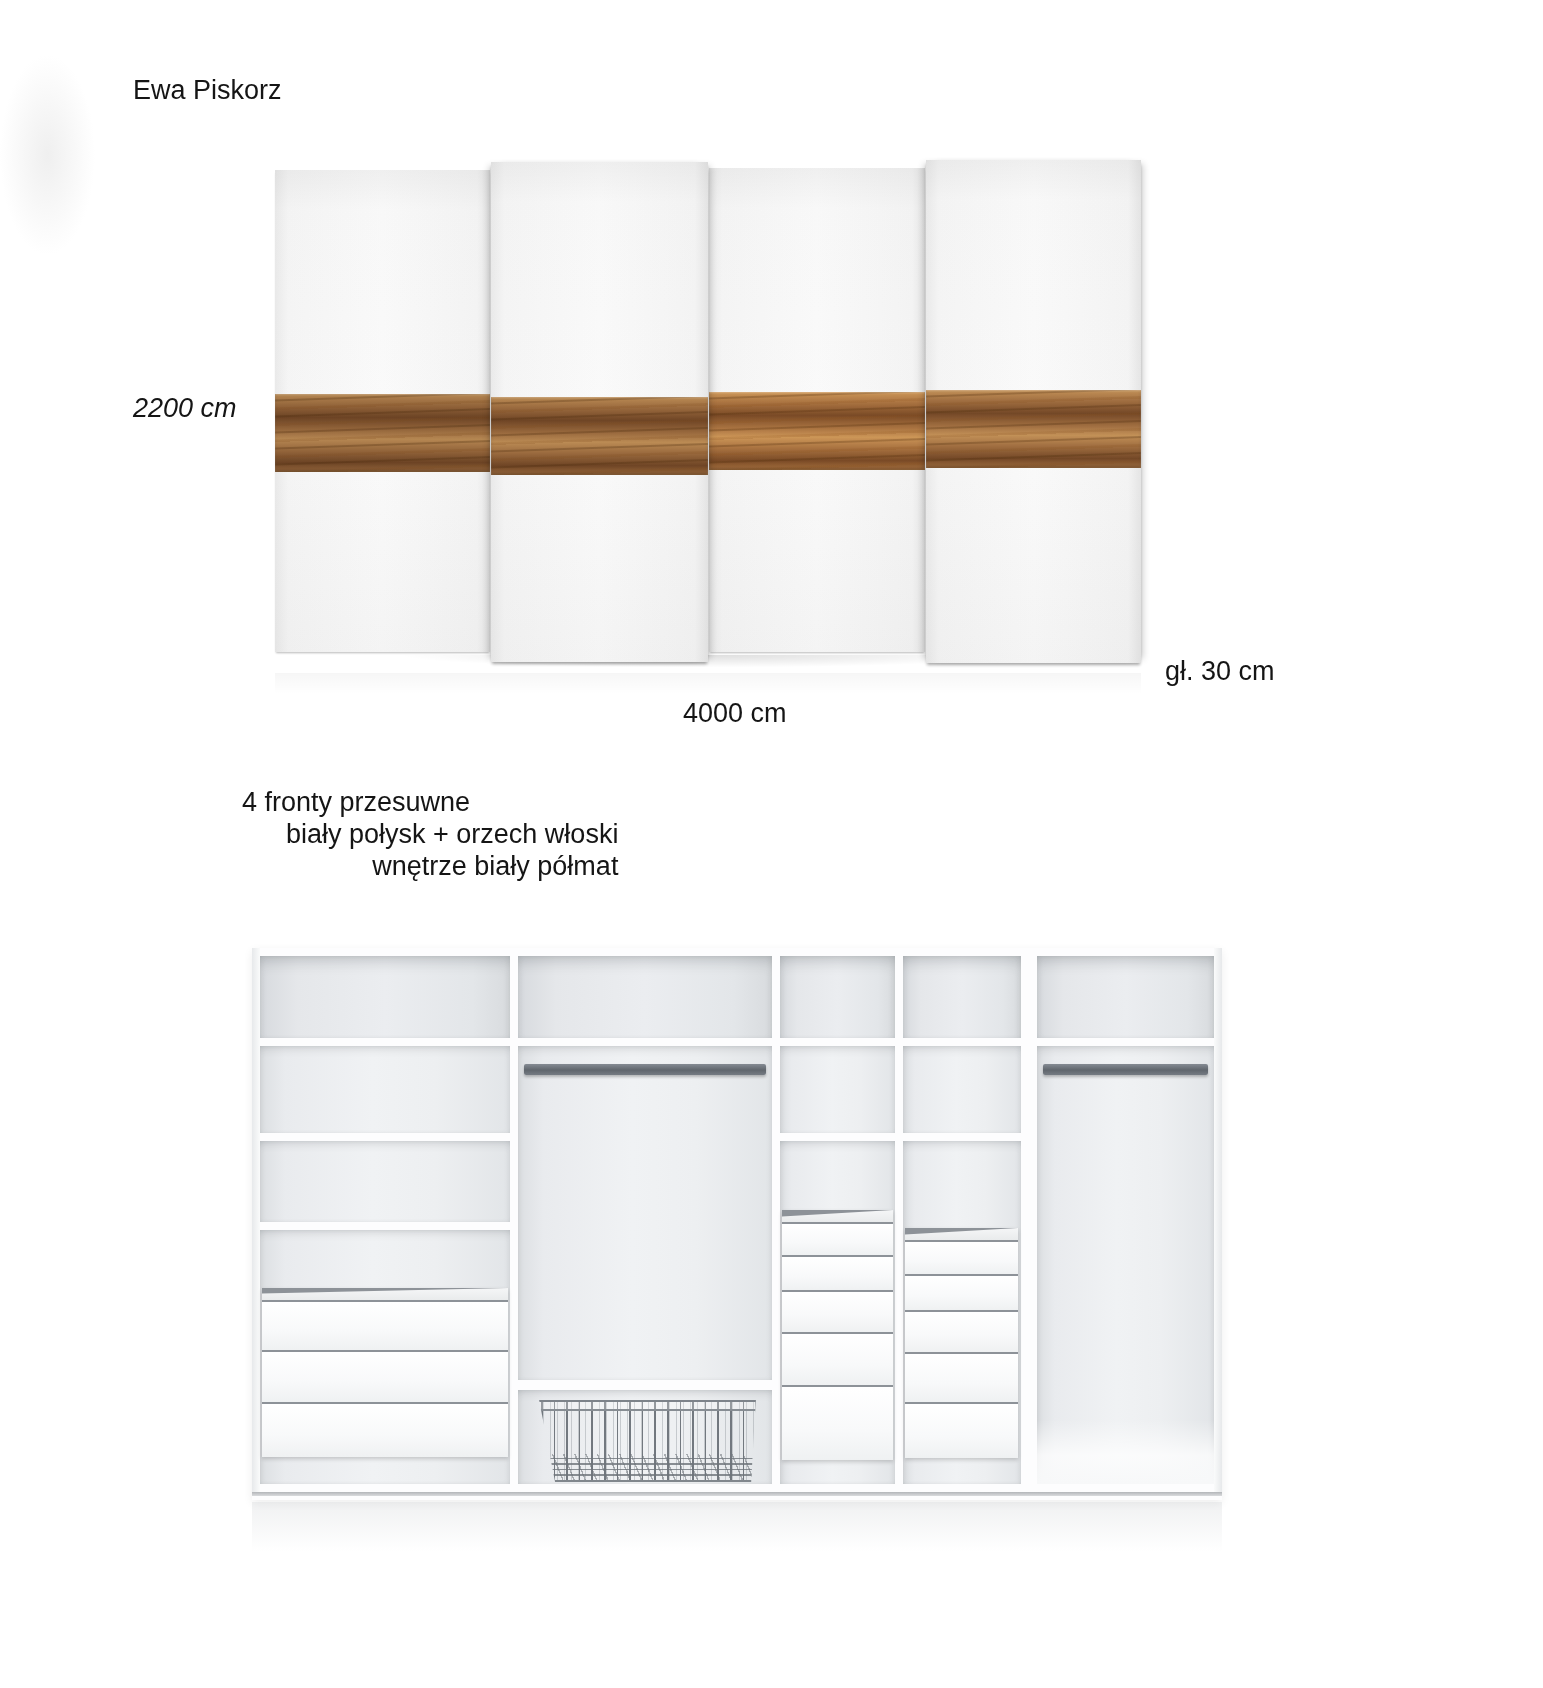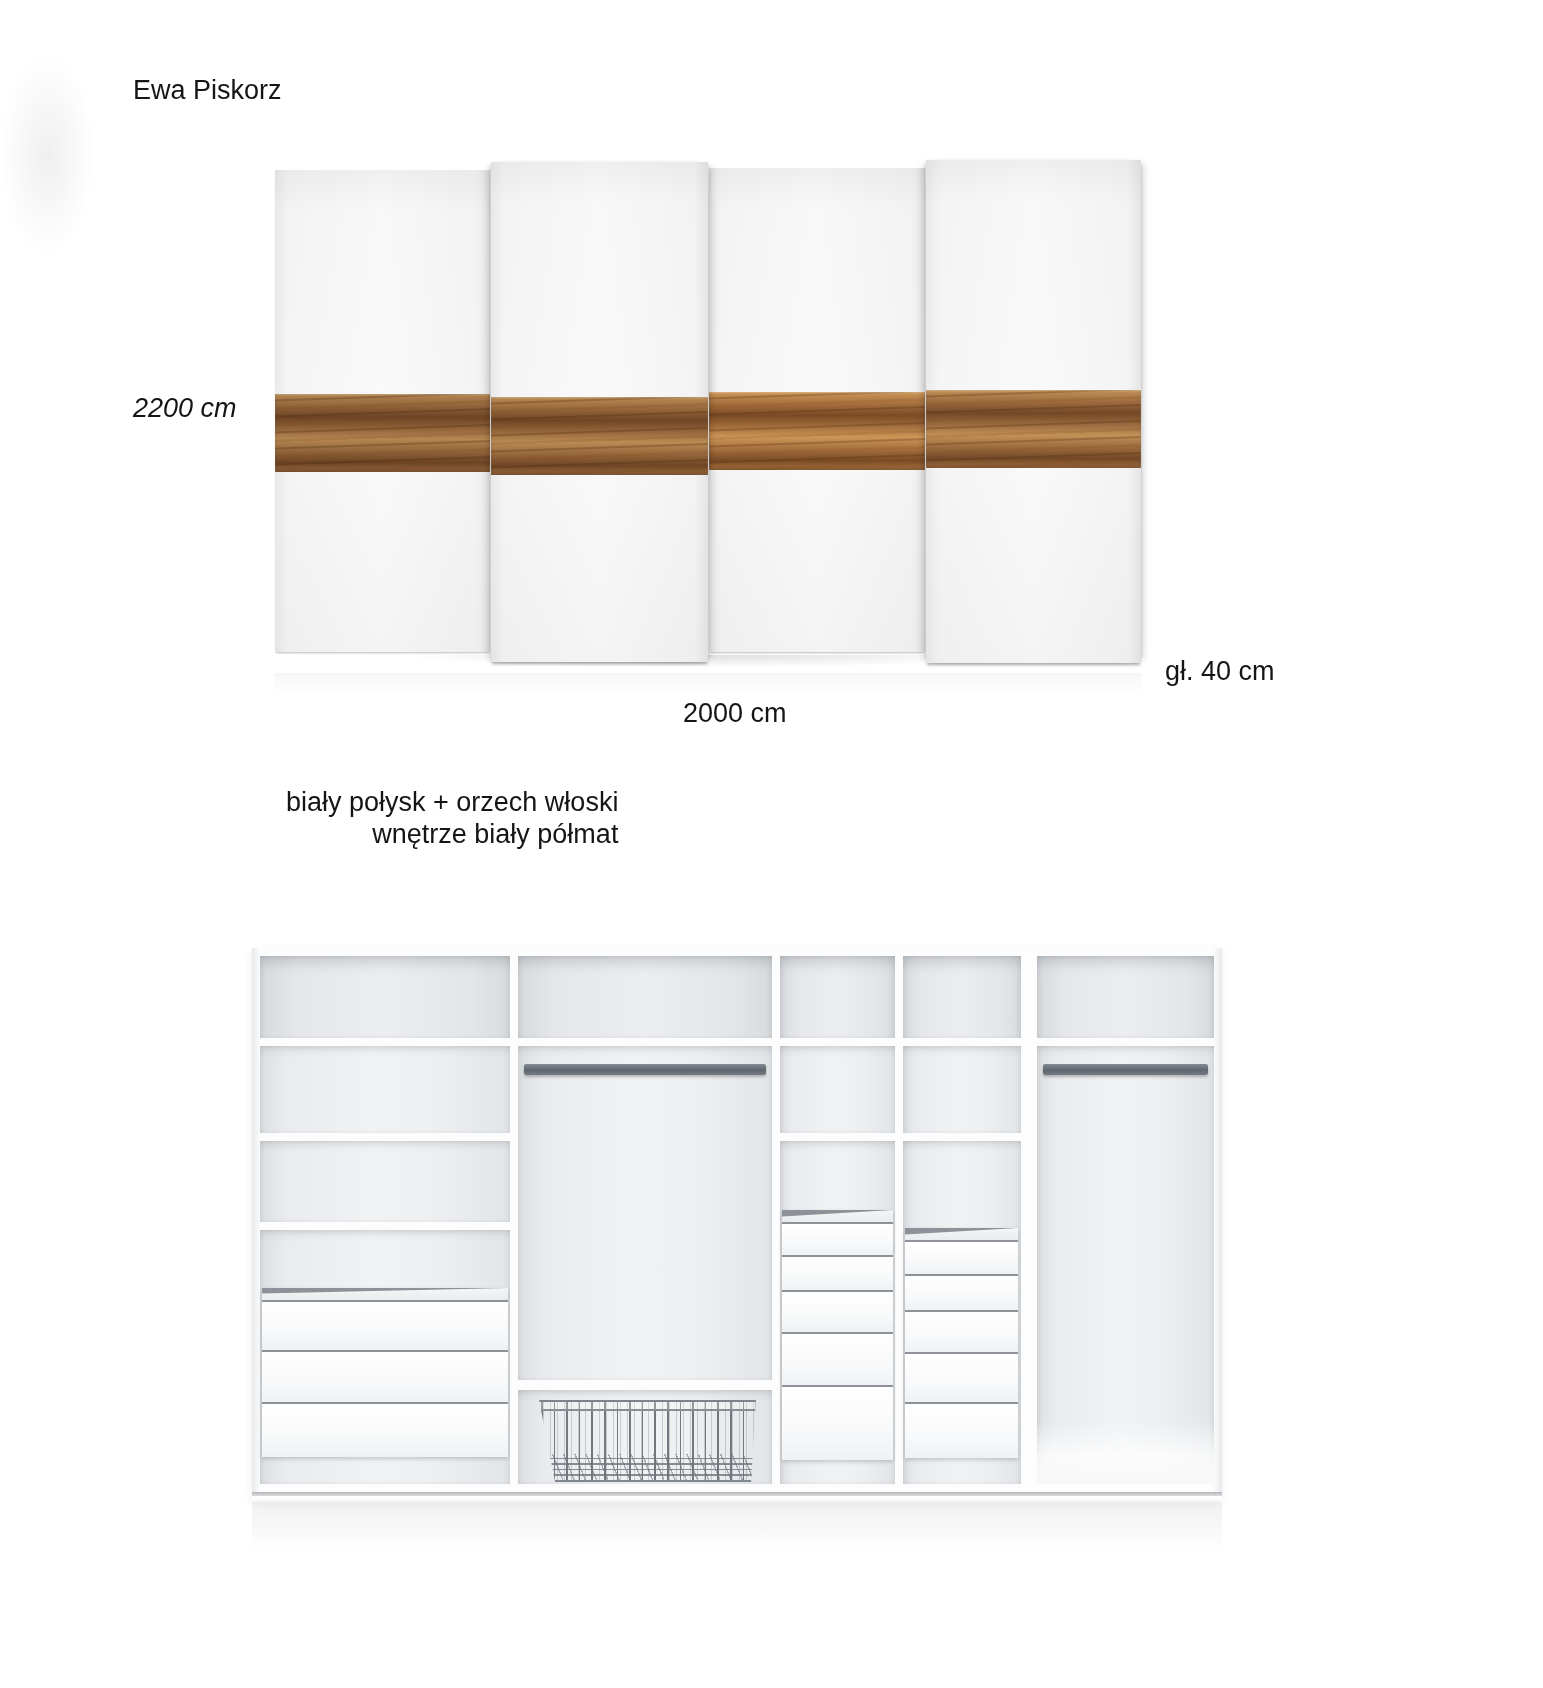--- a/index.html
+++ b/index.html
@@ -83,24 +83,25 @@
     <div class="door back" style="left:434px;top:8px;width:216px;height:484px;">
       <div class="wood-strip tone3" style="top:224px;"></div>
     </div>
     <div class="door front" style="left:651px;top:0;width:215px;height:503px;">
       <div class="wood-strip tone4" style="top:230px;"></div>
     </div>
   </div>
   <div id="front-reflection"></div>
 
   <div class="label" style="left:133px;top:392px;font-style:italic;">2200 cm</div>
-  <div class="label" style="left:683px;top:697px;">2000 cm</div>
-  <div class="label" style="left:1165px;top:655px;">gł. 40 cm</div>
+  <div class="label" style="left:683px;top:697px;">4000 cm</div>
+  <div class="label" style="left:1165px;top:655px;">gł. 30 cm</div>
 
   <div style="position:absolute;left:242px;top:786px;">
+    <div class="label" style="position:static;">4 fronty przesuwne</div>
     <div class="label" style="position:static;margin-left:44px;">biały połysk + orzech włoski</div>
     <div class="label" style="position:static;text-align:right;">wnętrze biały półmat</div>
   </div>
 
   <div id="interior-view">
 
     <div class="side-wall" style="left:0;background:linear-gradient(90deg,#e7e9eb,#fafbfb);"></div>
     <div class="side-wall" style="left:962px;background:linear-gradient(270deg,#e7e9eb,#fafbfb);"></div>
 
     <div class="comp top" style="left:8px;top:8px;width:250px;height:82px;"></div>

